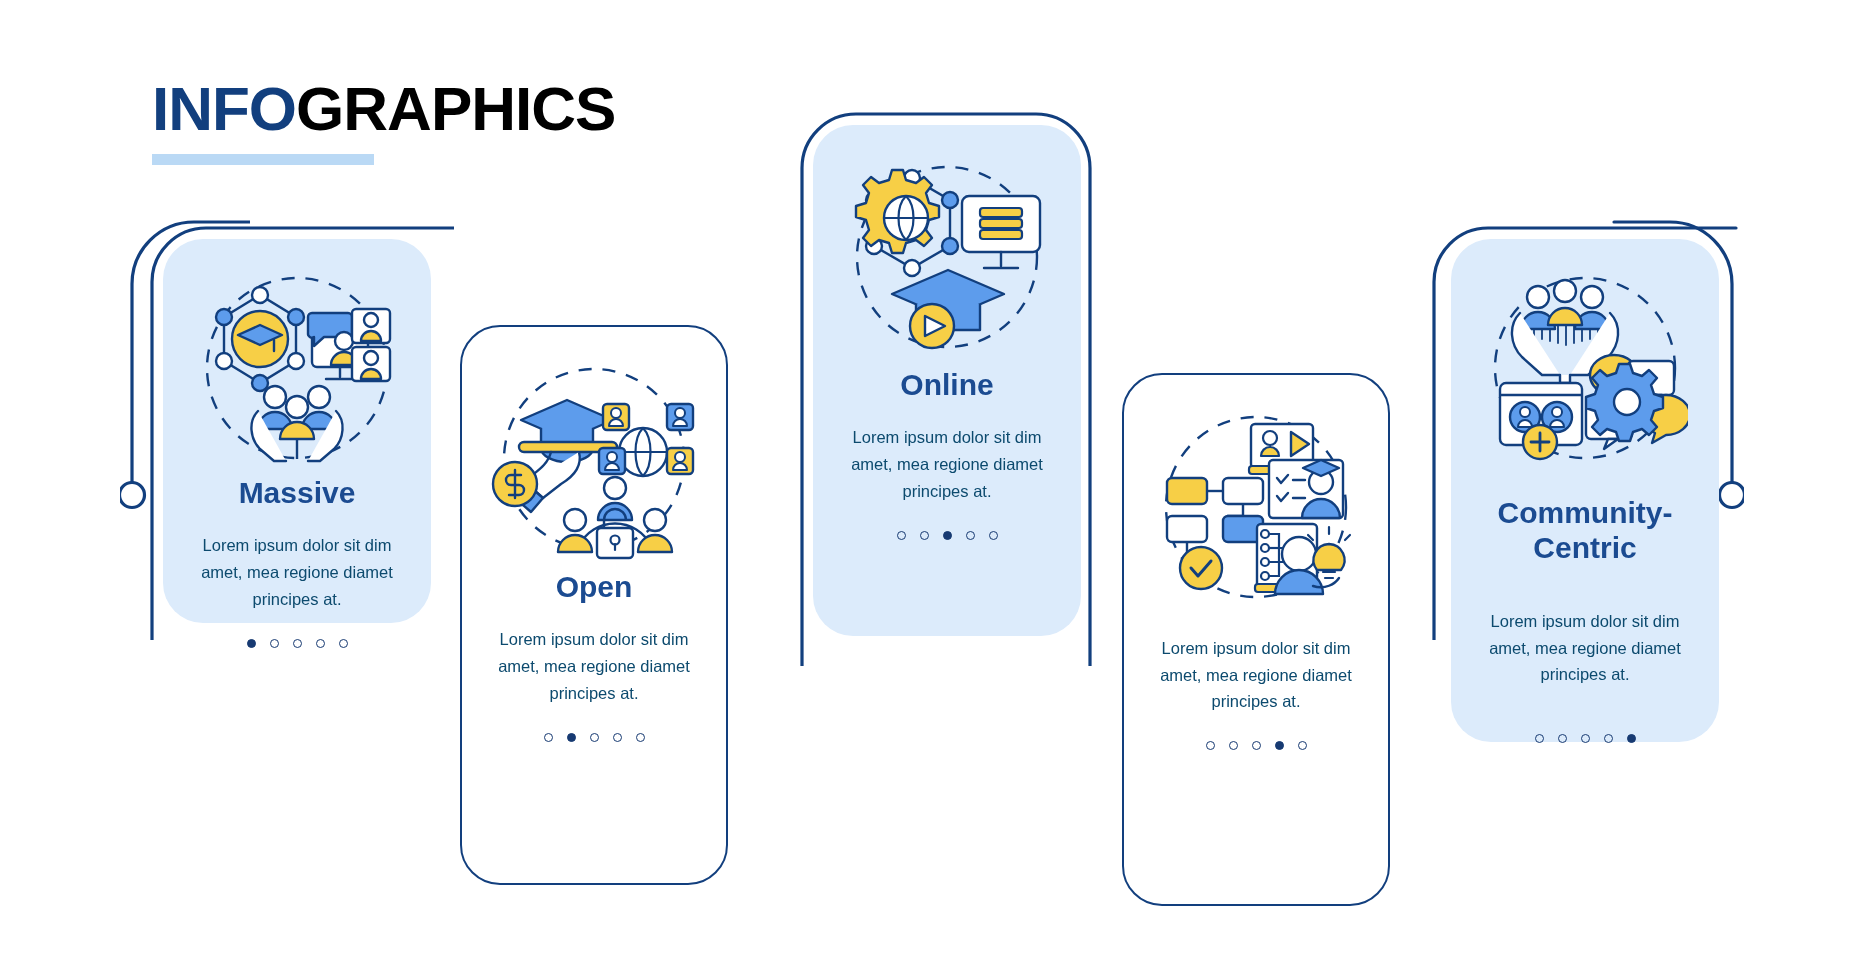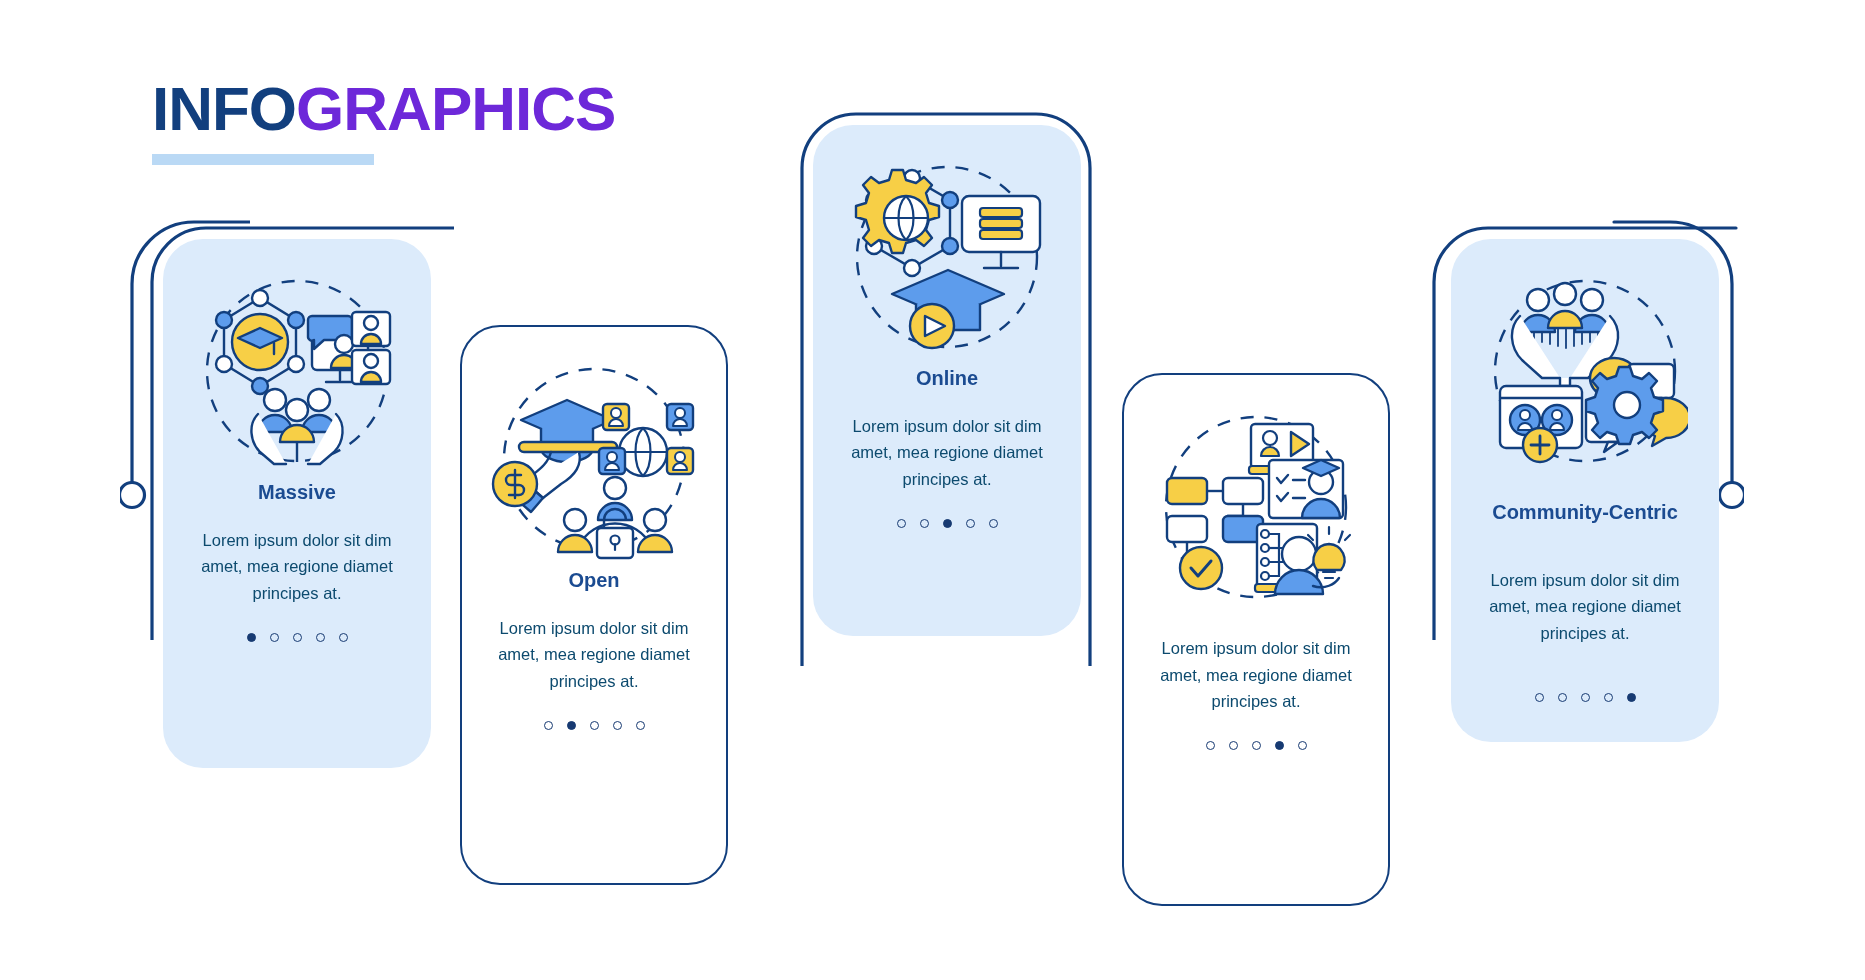--- a/index.html
+++ b/index.html
@@ -12,21 +12,21 @@
   }
   .stage{position:absolute;inset:0;}
 
   
   .title-block{position:absolute;left:152px;top:78px;}
   .title{
     font-size:62px;font-weight:bold;letter-spacing:-1px;line-height:1;
     white-space:nowrap;
   }
   .title .t-a{color:#123f7e;}
-  .title .t-b{color:#6d28d9;}
+  .title .t-b{color:#000000;}
   .title-rule{
     margin-top:14px;width:222px;height:11px;background:#bad9f5;
   }
 
   
   .connector{position:absolute;pointer-events:none;}
 
   
   .card{
     position:absolute;
@@ -42,21 +42,21 @@
     width:212px;height:212px;
     margin-top:26px;
     position:relative;
     display:flex;align-items:center;justify-content:center;
   }
   .icon-wrap svg{display:block;}
 
   .card-title{
     color:#1b4b91;
     font-weight:bold;
-    font-size:20px;
+    font-size:30px;
     line-height:1.18;
     text-align:center;
     padding:0 14px;
     margin-top:4px;
   }
   .card-body{
     color:#0c4a6e;
     font-size:16.5px;
     line-height:1.62;
     text-align:center;
@@ -67,21 +67,21 @@
     display:flex;gap:14px;align-items:center;justify-content:center;
     margin-top:26px;margin-bottom:26px;
   }
   .dot{
     width:9px;height:9px;border-radius:50%;
     border:1.8px solid #173a72;box-sizing:border-box;background:transparent;
   }
   .dot.on{background:#173a72;}
 
   
-  #card1{left:163px;top:239px;height:529px;}
+  #card1{left:163px;top:239px;height:384px;}
   #card2{left:460px;top:325px;height:560px;}
   #card3{left:813px;top:125px;height:511px;}
   #card4{left:1122px;top:373px;height:533px;}
   #card5{left:1451px;top:239px;height:503px;gap:20px;}
 </style>
 </head>
 <body>
 
 <div class="stage">
 

